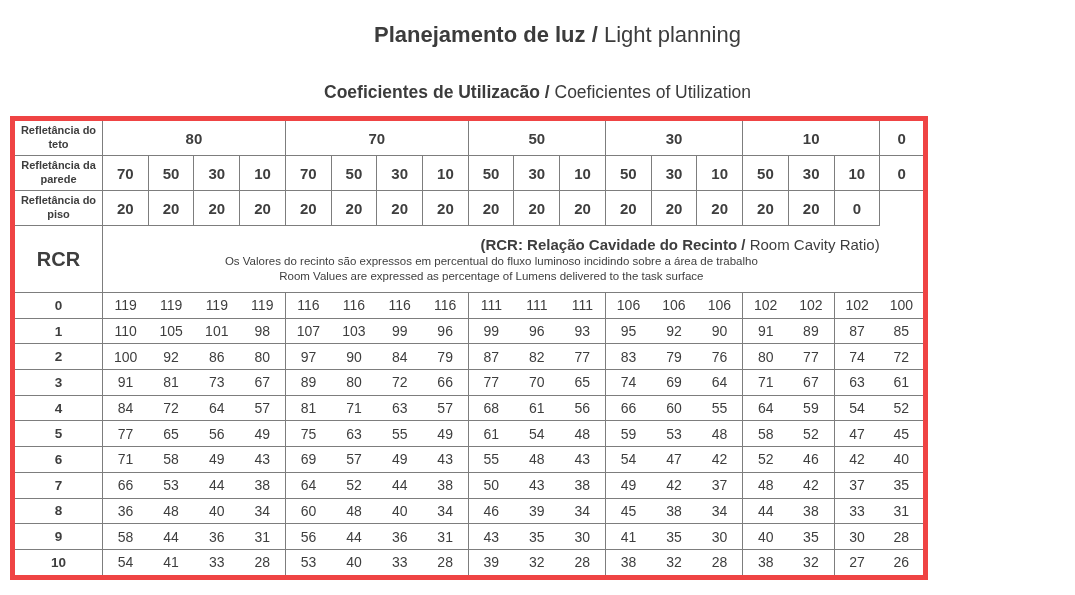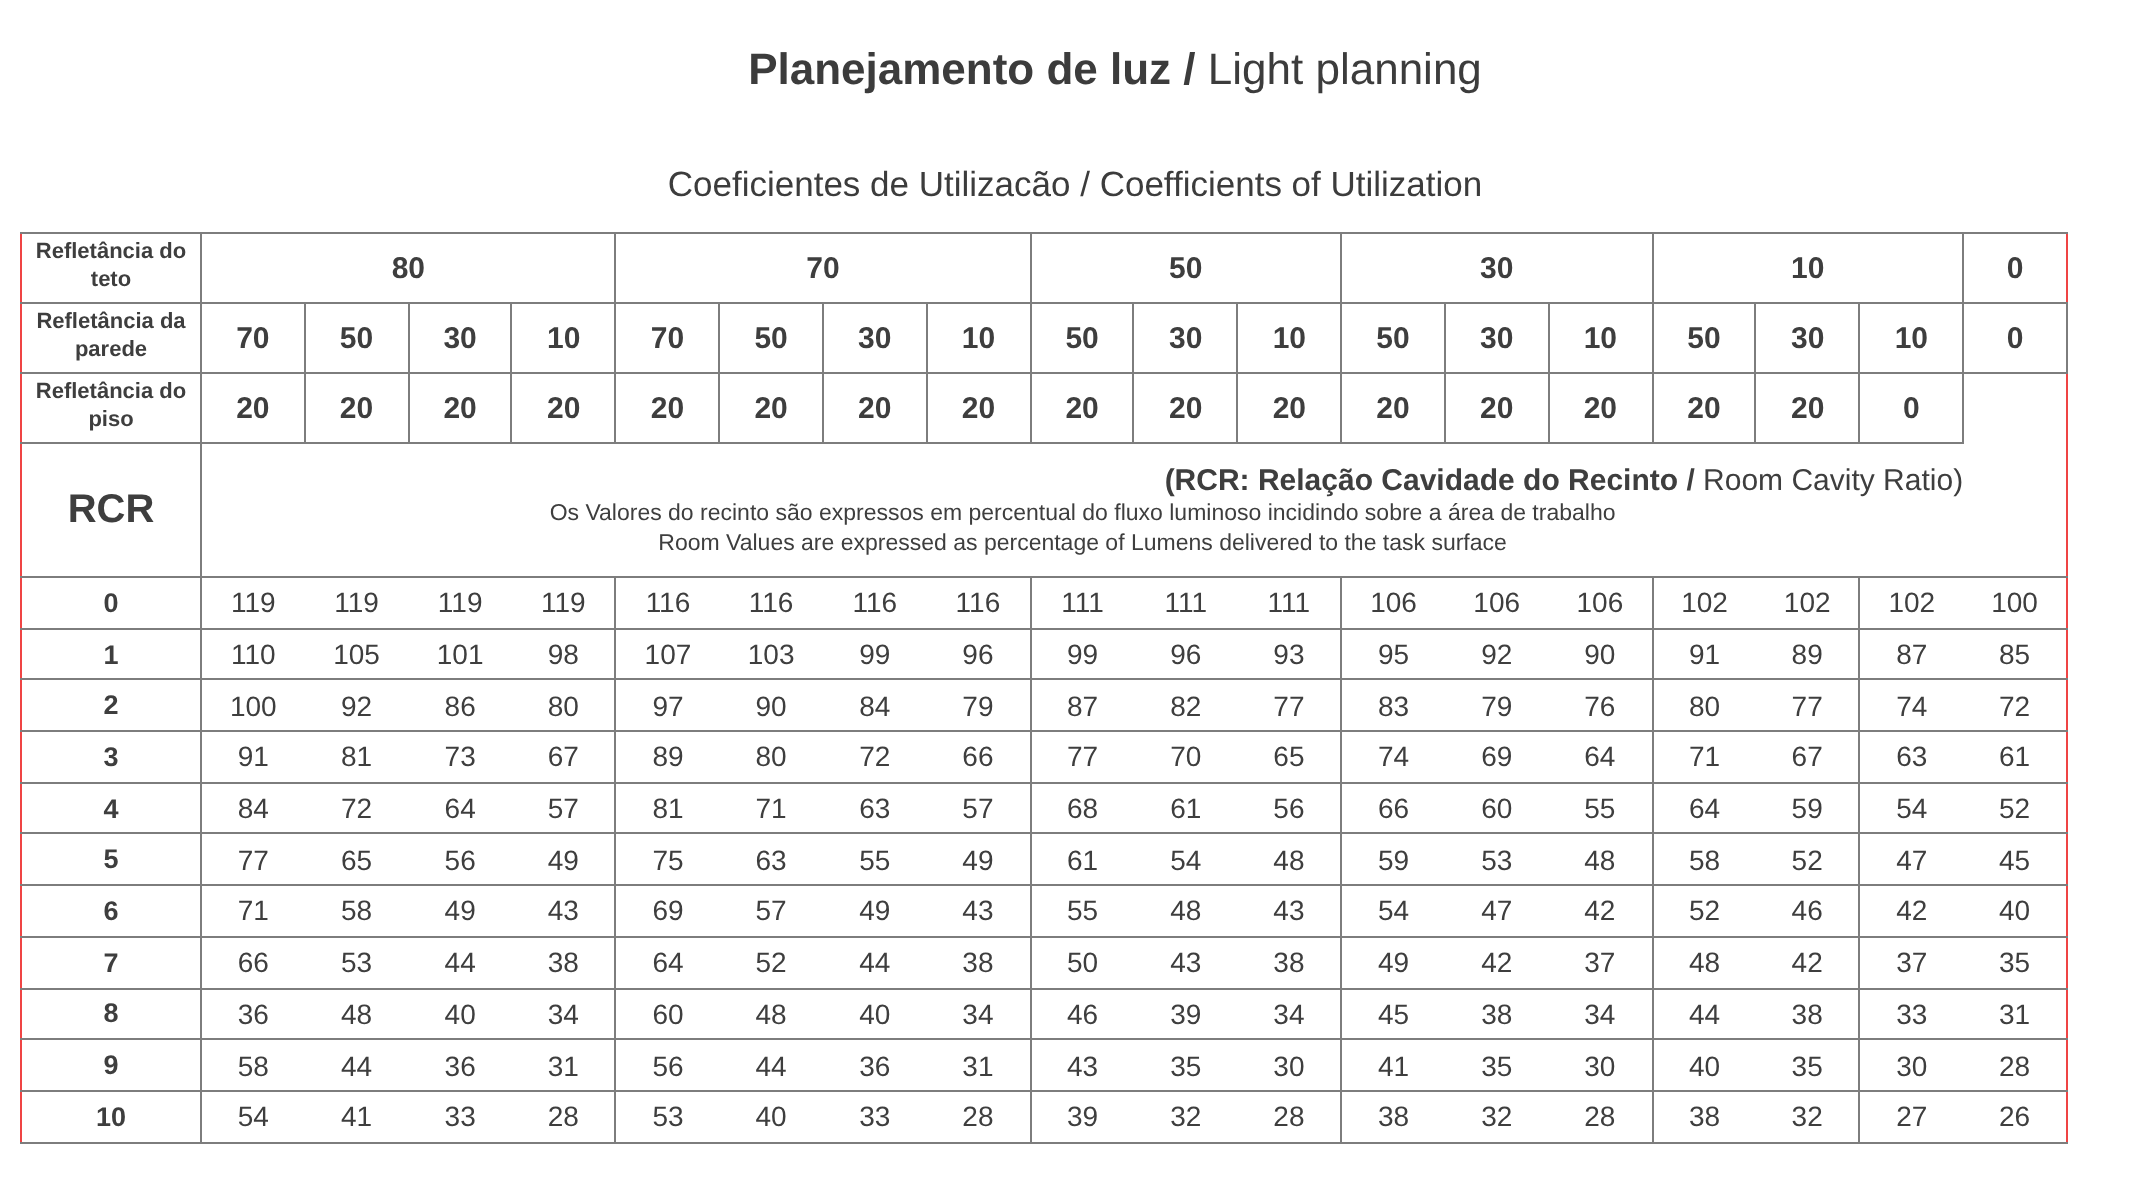--- a/index.html
+++ b/index.html
@@ -5,27 +5,27 @@
   html,body{margin:0;padding:0;background:#ffffff;}
   body{
     width:1075px;height:595px;overflow:hidden;
     font-family:"Liberation Sans","DejaVu Sans",sans-serif;
     color:#3e3e3e;
   }
   .titles{text-align:center;}
   .main-title{margin-top:22px;font-size:22px;line-height:26px;color:#3c3c3c;padding-left:40px;}
   .main-title .b{font-weight:bold;}
   .sub-title{margin-top:34px;font-size:17.5px;line-height:20px;color:#3c3c3c;}
-  .sub-title .b{font-weight:normal;}
+  .sub-title .b{font-weight:bold;}
   table.cu{
     border-collapse:collapse;
     table-layout:fixed;
     margin:14px 0 0 10px;
-    width:1024px;
-    border:1px solid #ef4444;
+    width:918px;
+    border:5px solid #ef4444;
   }
   table.cu td{
     border-top:1px solid #7d7d7d;
     border-bottom:1px solid #7d7d7d;
     text-align:center;
     vertical-align:middle;
     padding:0;
     color:#3e3e3e;
     overflow:hidden;
   }
@@ -48,21 +48,21 @@
   
   td.rowhead{font-weight:bold;font-size:13.5px;border-right:1px solid #7d7d7d;height:24.7px;}
   td.val{font-size:14px;}
   td.gs{border-left:1px solid #7d7d7d;}
 </style>
 </head>
 <body>
 
 <div class="titles">
   <div class="main-title"><span class="b">Planejamento de luz / </span><span>Light planning</span></div>
-  <div class="sub-title"><span class="b">Coeficientes de Utilizacão / </span><span>Coefficients of Utilization</span></div>
+  <div class="sub-title"><span class="b">Coeficientes de Utilizacão / </span><span>Coeficientes of Utilization</span></div>
 </div>
 
 <table class="cu">
   <colgroup id="cols">
       <col style="width: 90px;">
       <col>
       <col>
       <col>
       <col>
       <col>

